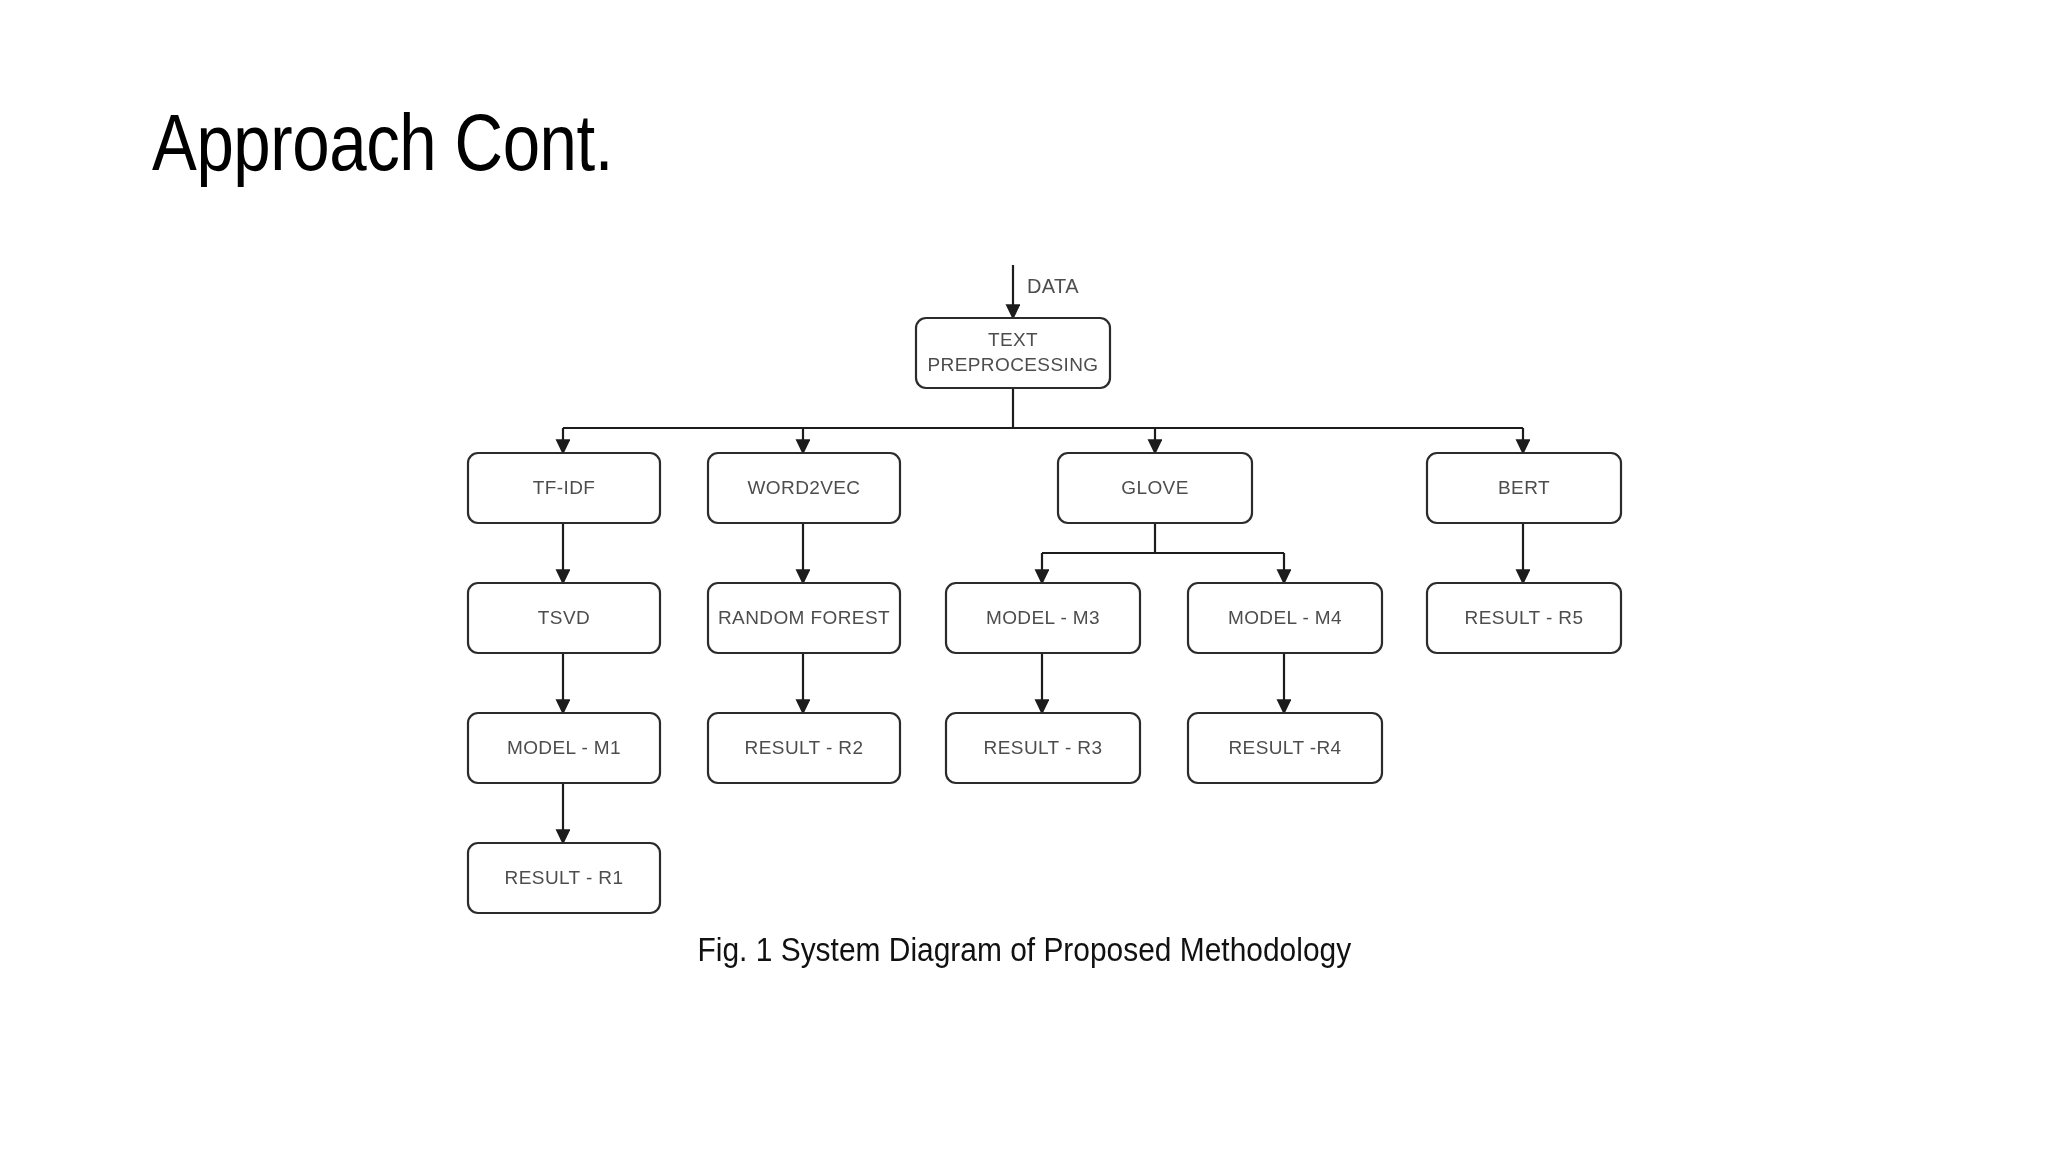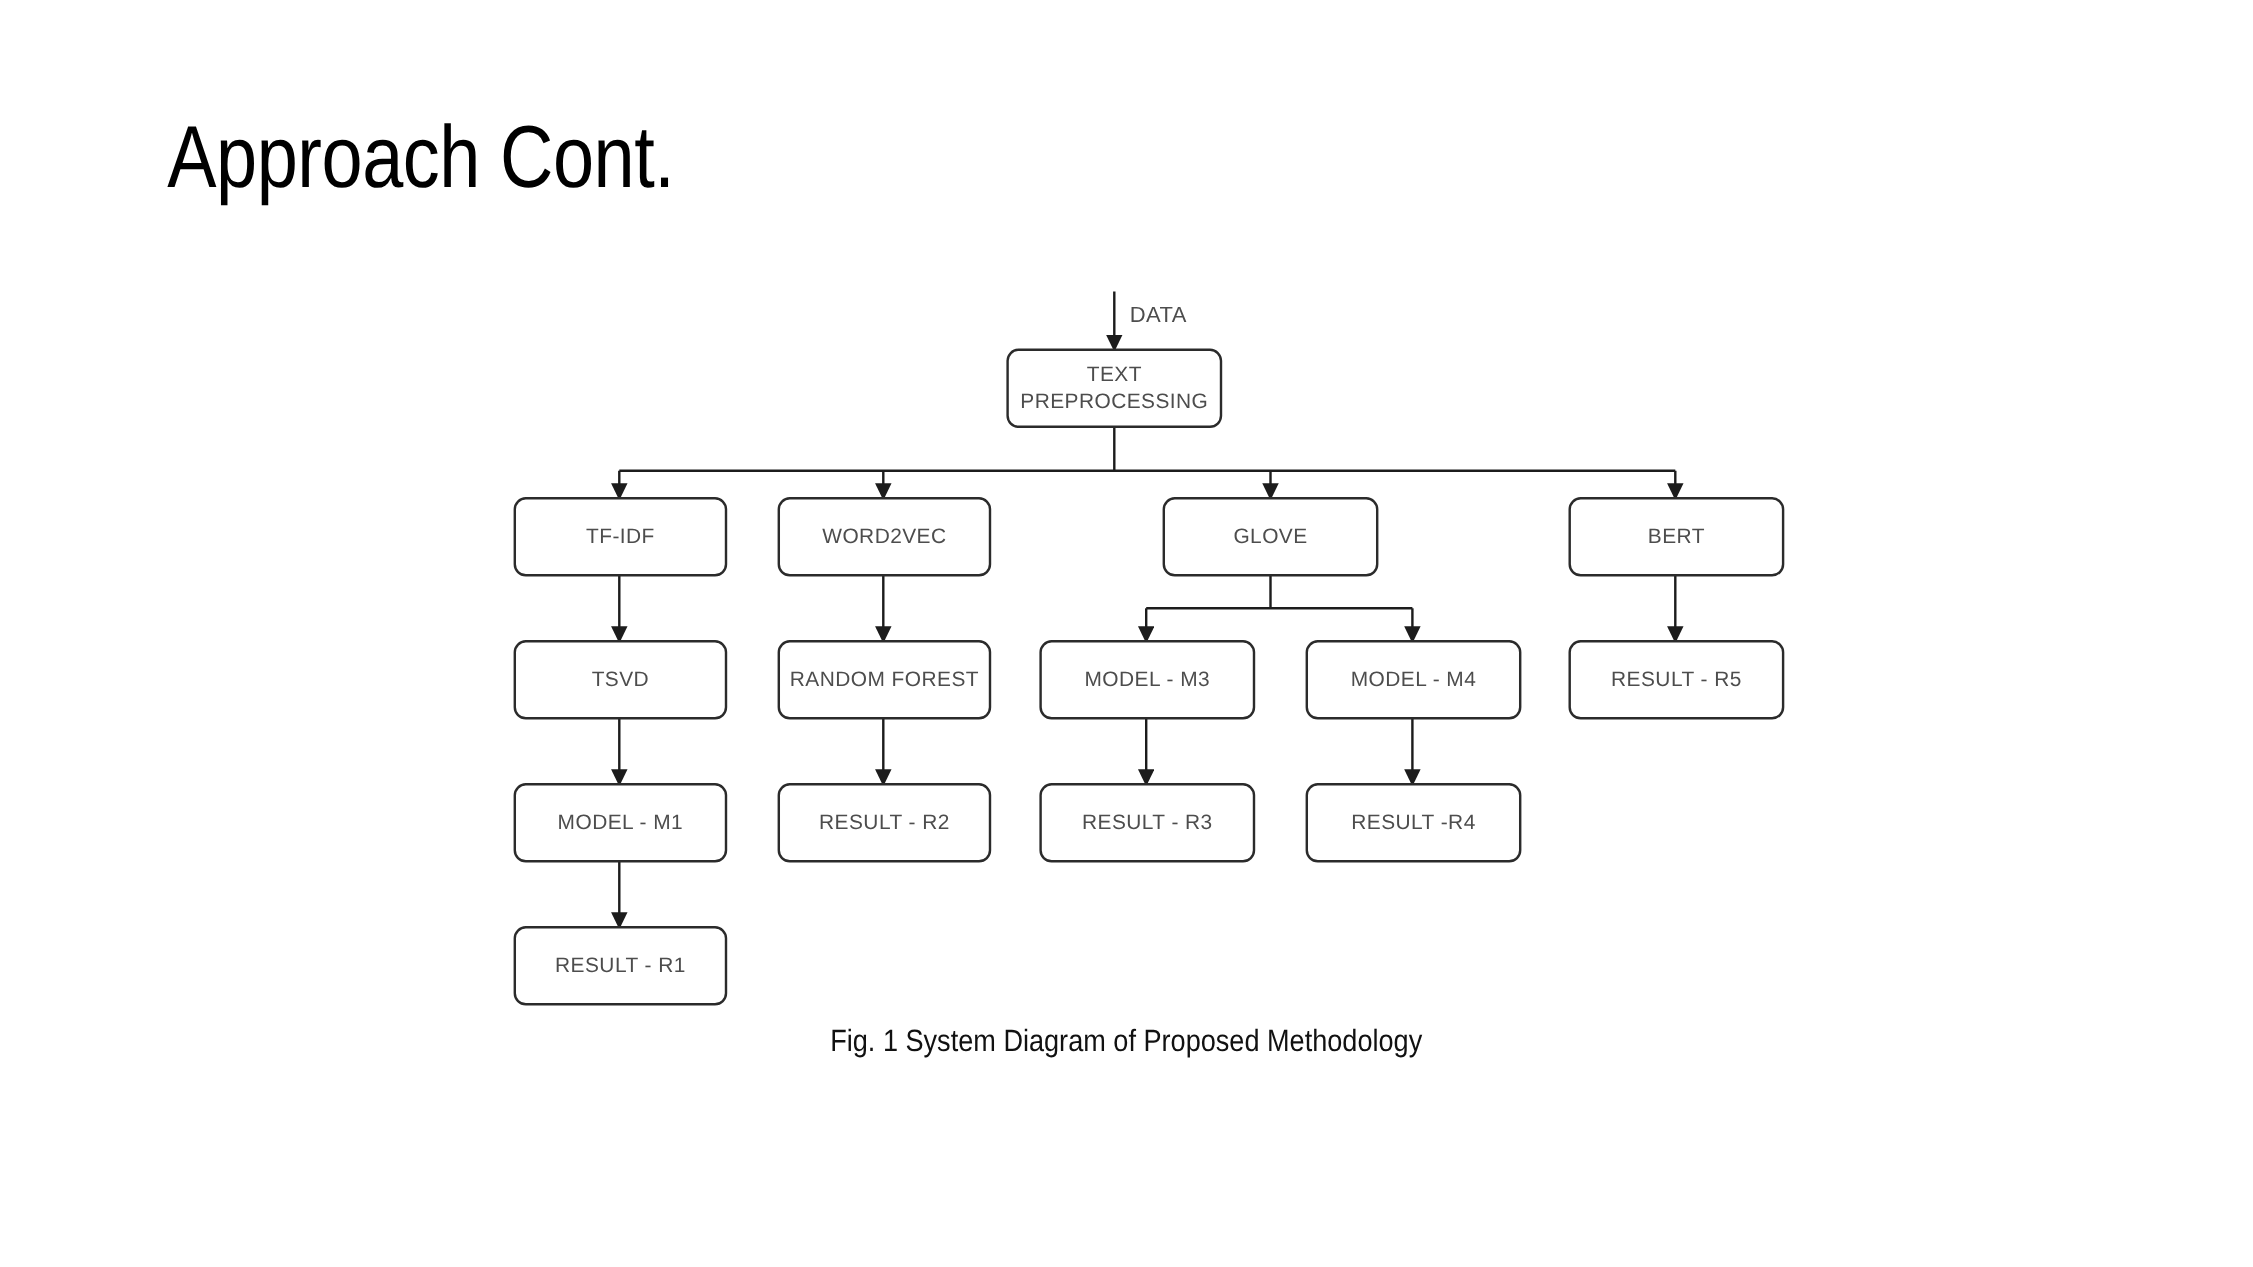--- a/index.html
+++ b/index.html
@@ -11,20 +11,21 @@
     width: 2048px;
     height: 1152px;
     overflow: hidden;
     font-family: "Liberation Sans", sans-serif;
   }
   .slide {
     position: relative;
     width: 2048px;
     height: 1152px;
     background: #ffffff;
+    text-decoration: underline;
   }
   .slide-title {
     position: absolute;
     left: 152px;
     top: 103px;
     font-family: "Liberation Sans", sans-serif;
     font-size: 80px;
     font-weight: 300;
     line-height: 1.0;
     color: #000000;
@@ -70,21 +71,21 @@
     fill: #4d4d4d;
     letter-spacing: 0.4px;
   }
   .fig-caption {
     position: absolute;
     left: 0px;
     top: 930px;
     width: 2048px;
     text-align: center;
     font-family: "Liberation Sans", sans-serif;
-    font-size: 28px;
+    font-size: 34px;
     font-weight: 400;
     color: #111111;
   }
   .fig-caption span {
     display: inline-block;
     transform: scaleX(0.88);
     transform-origin: center;
   }
 </style>
 </head>

